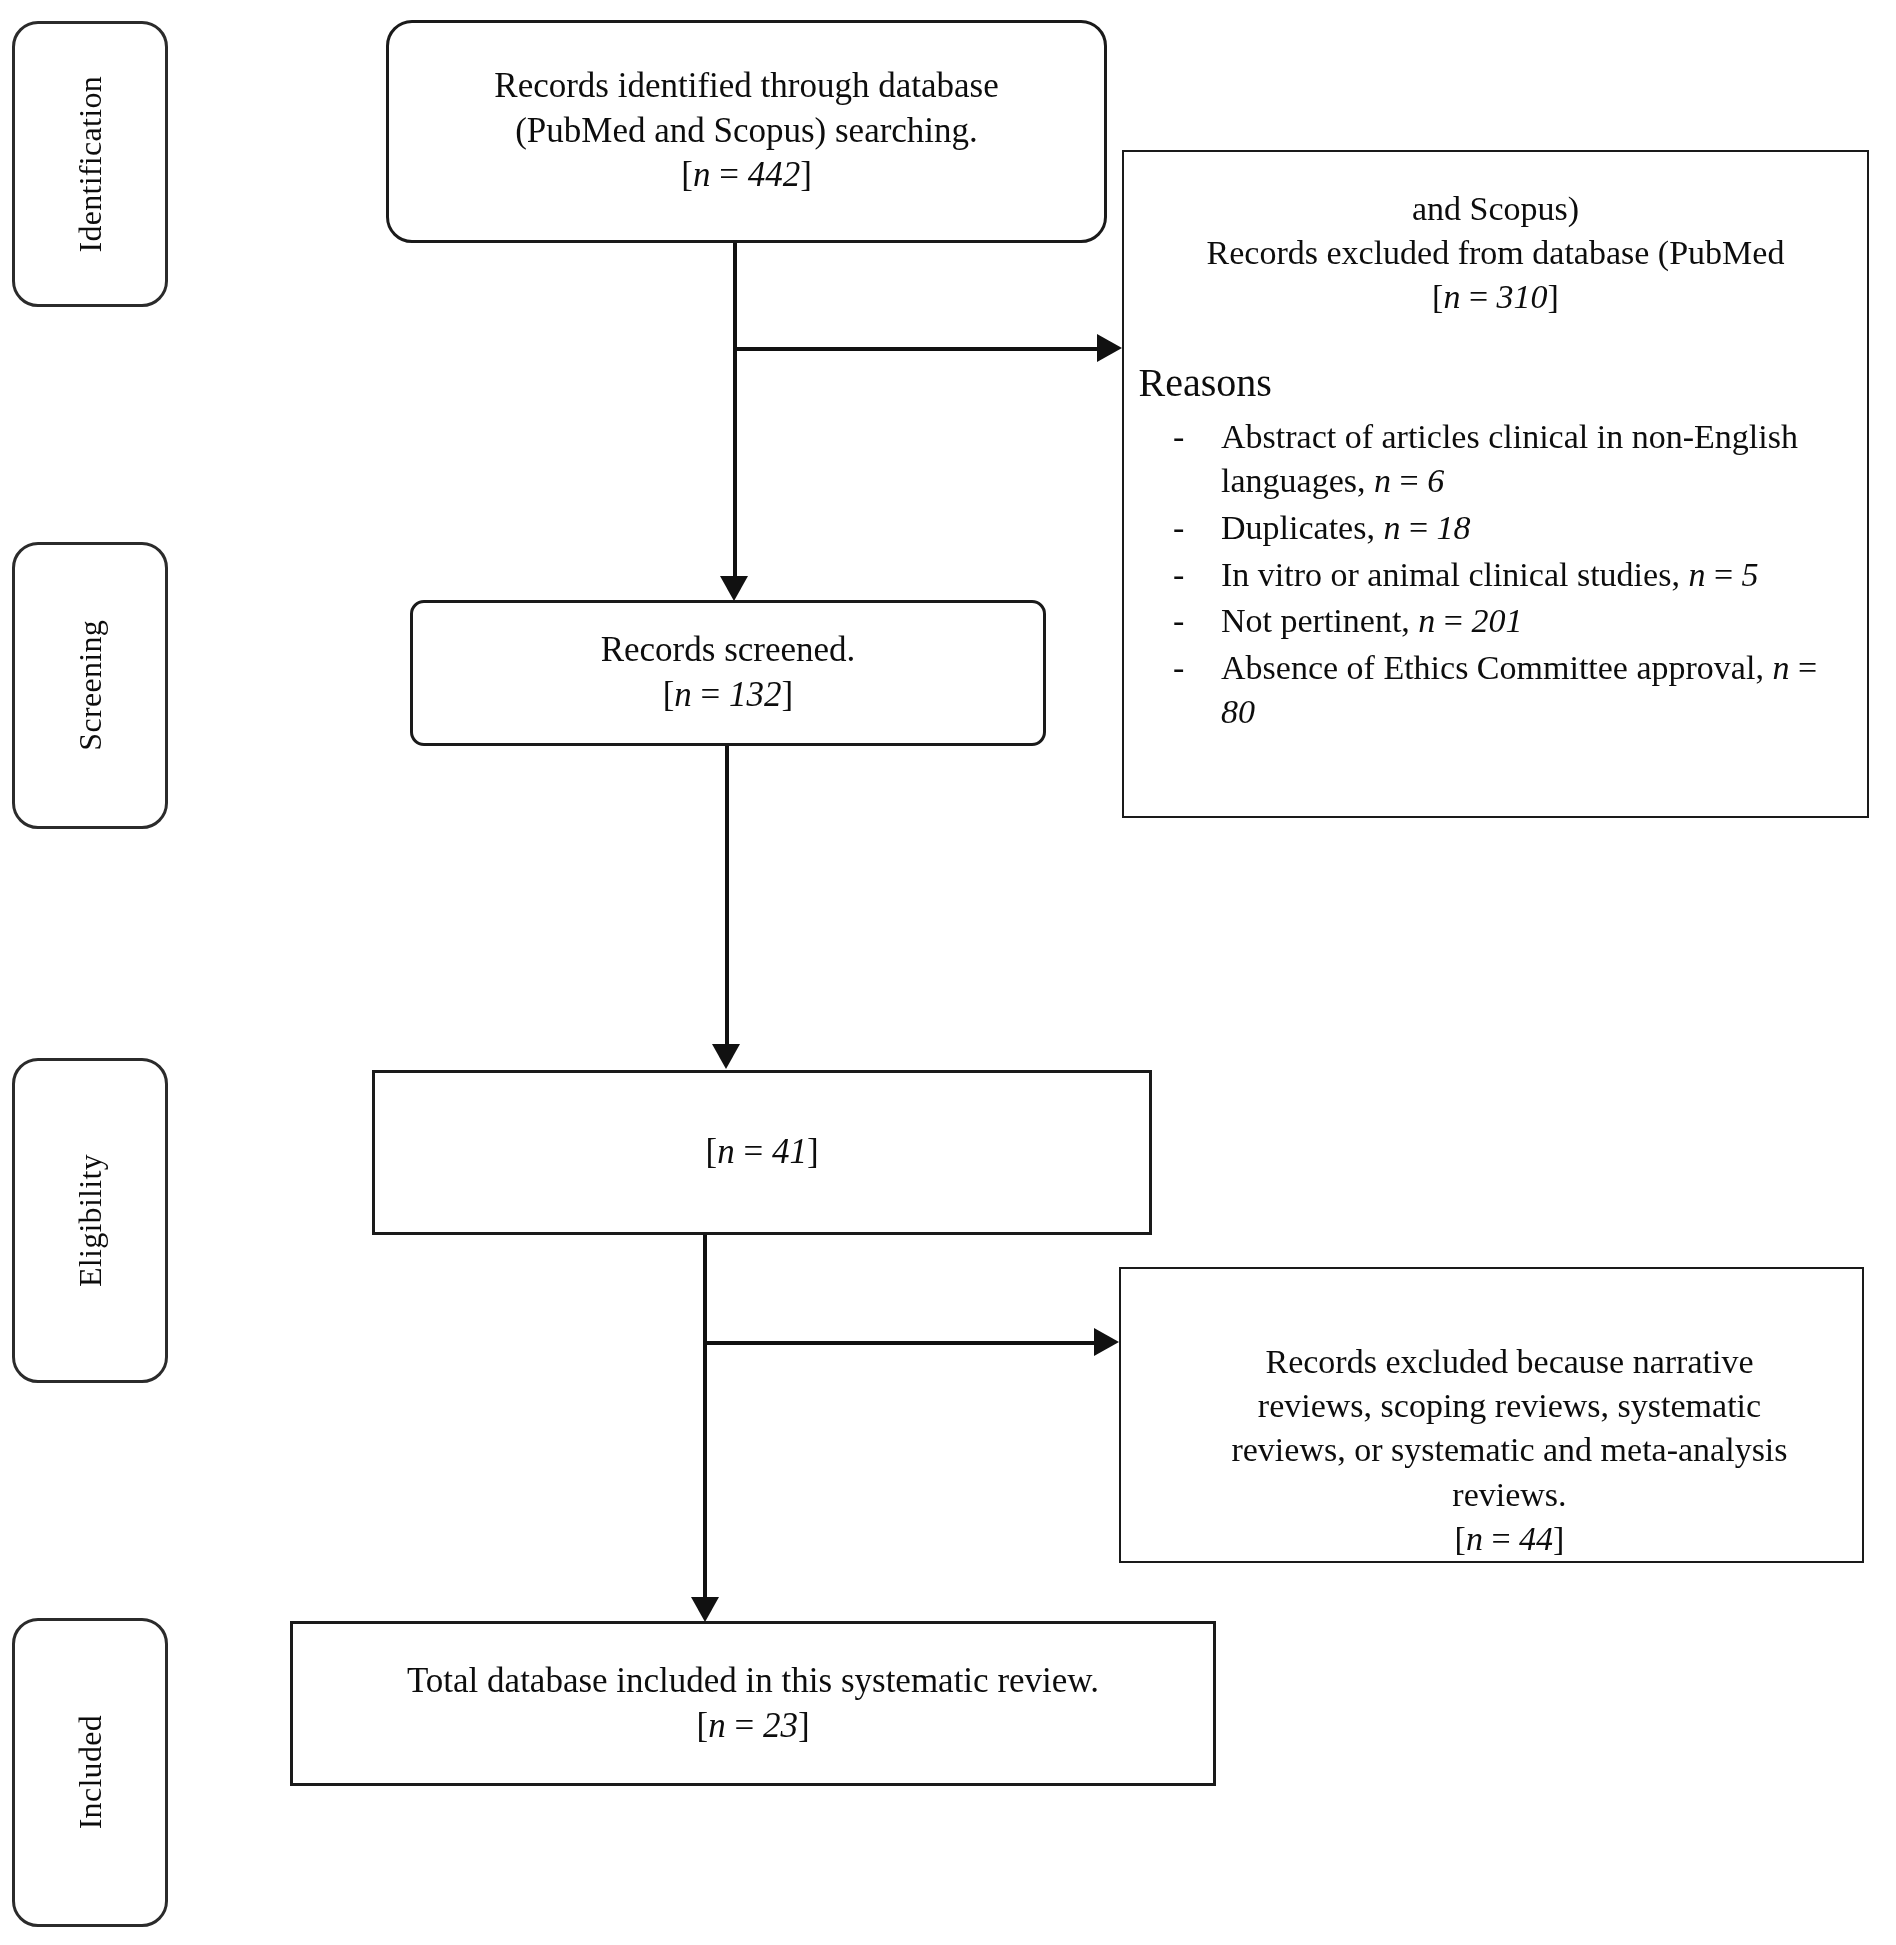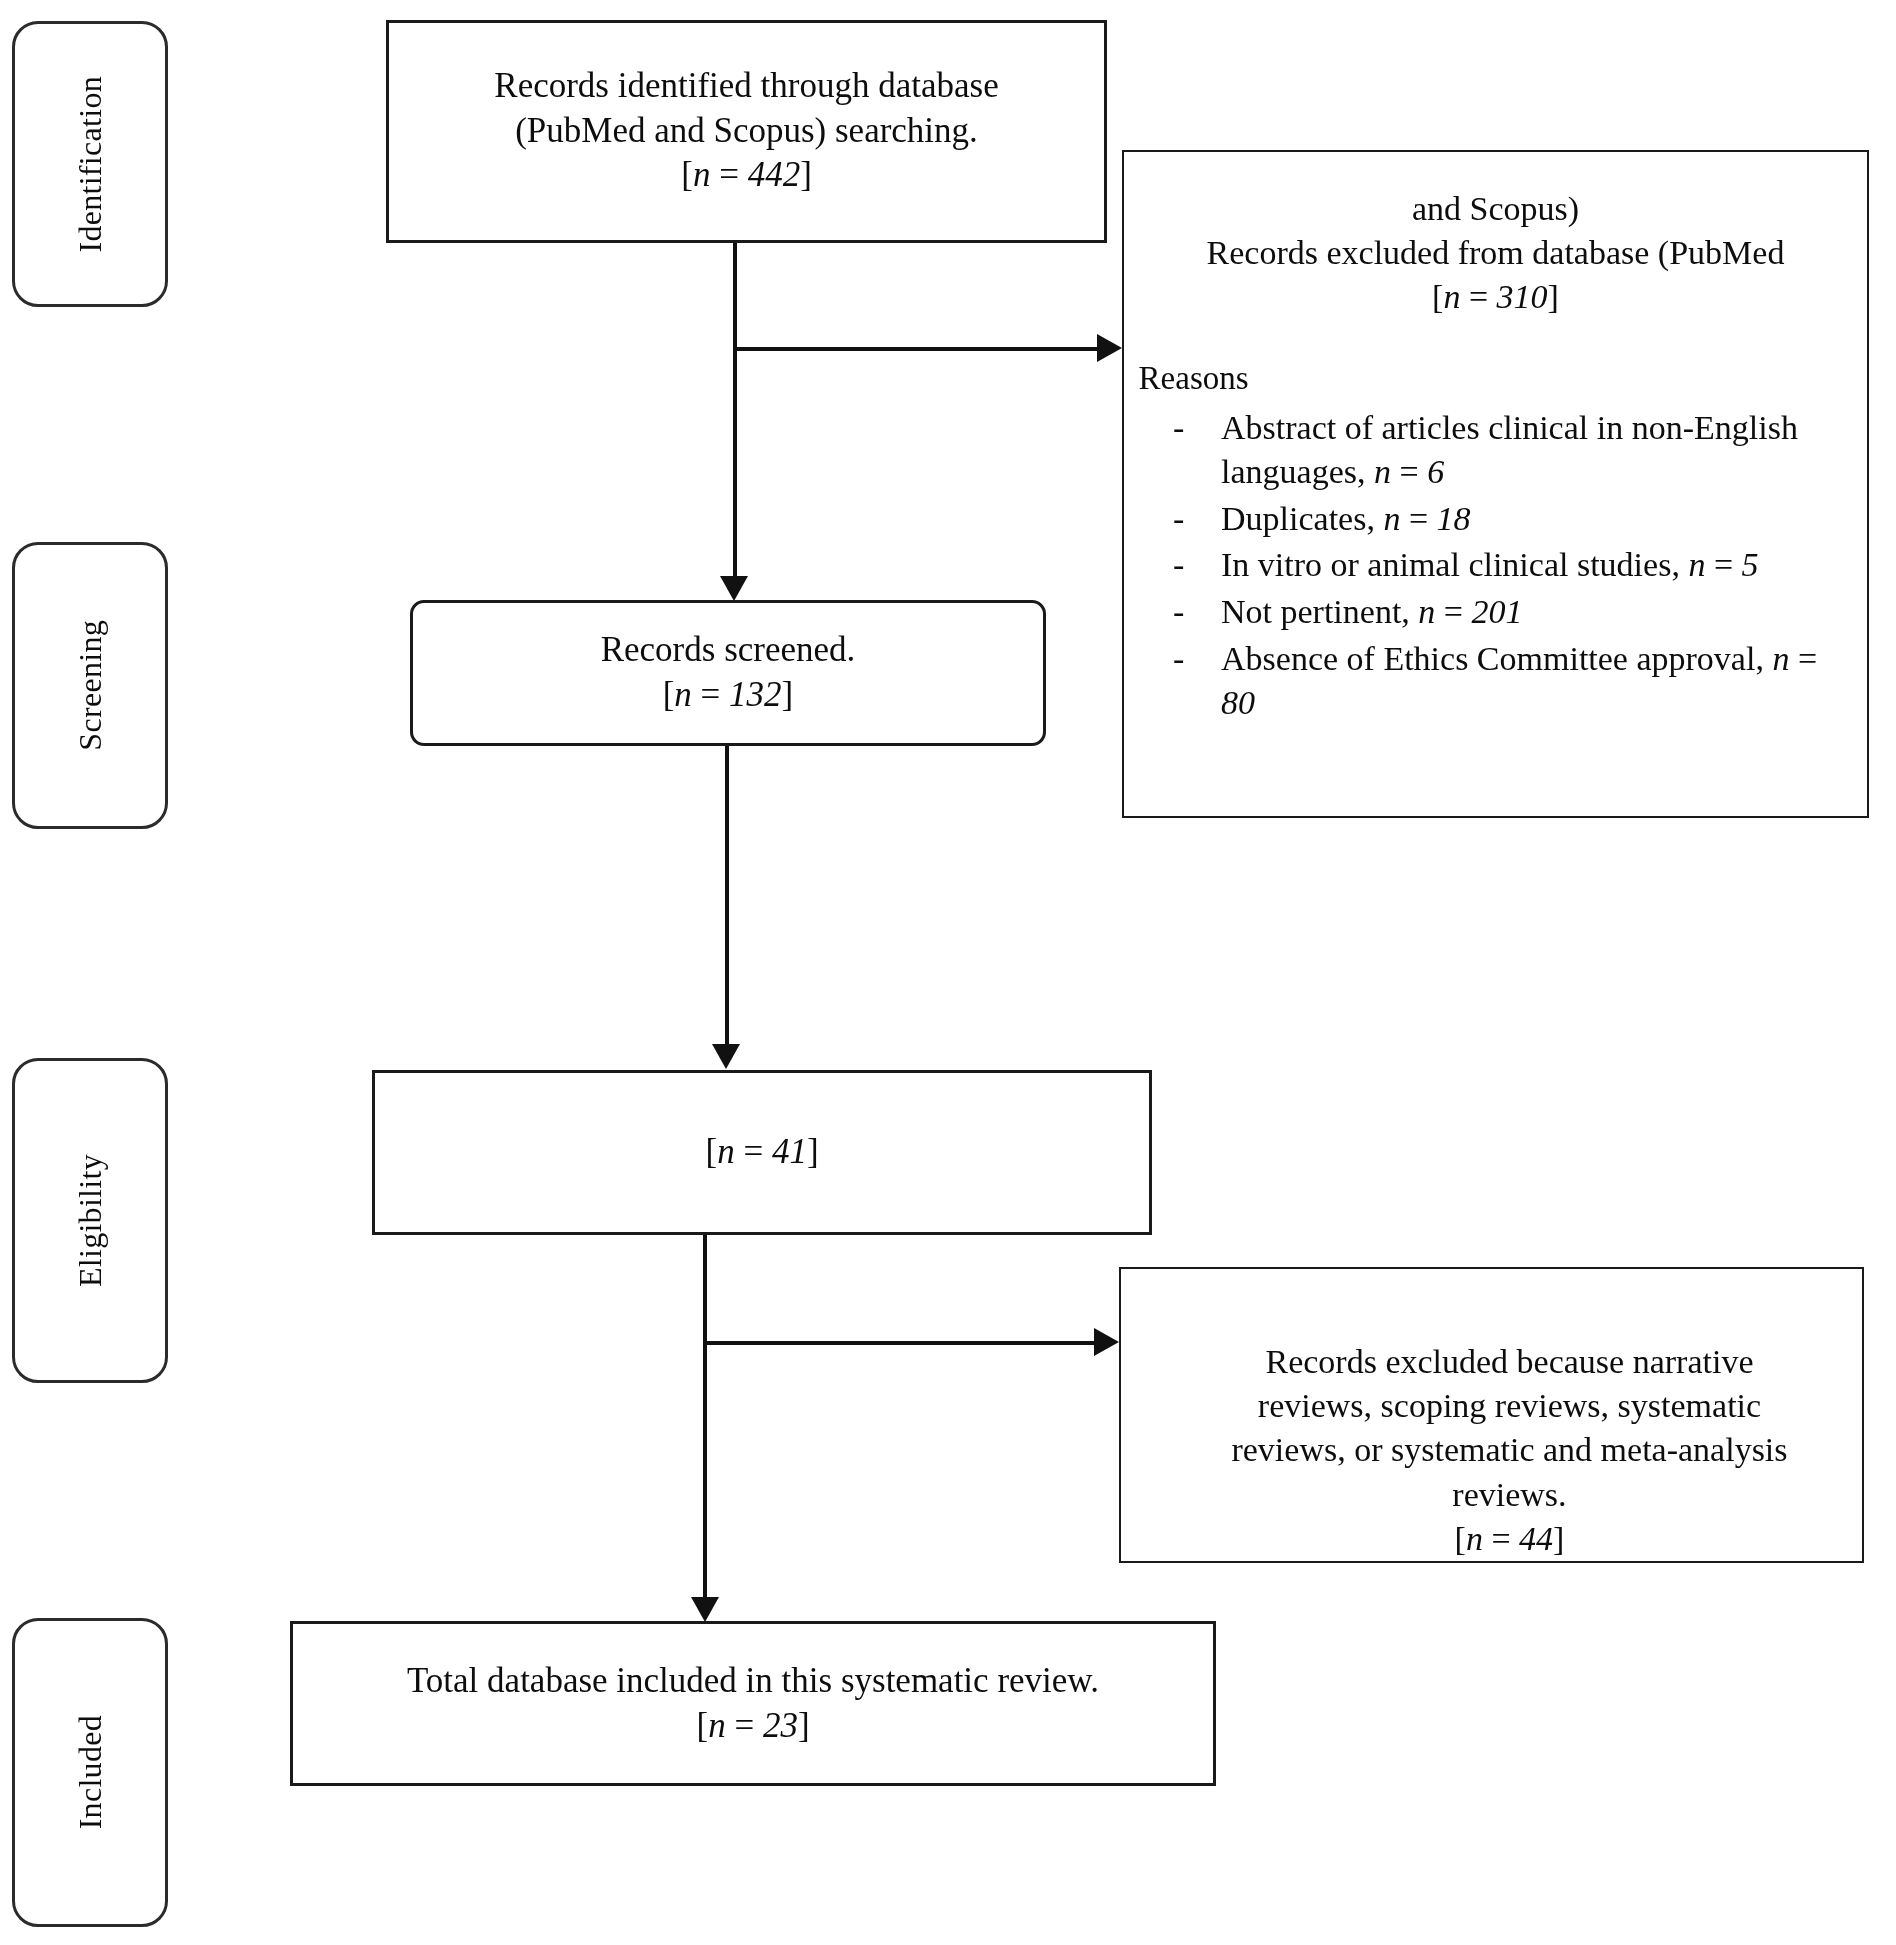--- a/index.html
+++ b/index.html
@@ -65,21 +65,21 @@
     border: 2.8px solid #1a1a1a;
     background: #ffffff;
   }
   .excl-box .head {
     font-size: 34px;
     line-height: 1.3;
     text-align: center;
     padding: 0 17px;
   }
   .excl-box .reasons-title {
-    font-size: 33px;
+    font-size: 40px;
     line-height: 1.3;
     text-align: left;
     padding-left: 14.6px;
   }
   .excl-box ul.reasons {
     list-style: none;
     margin: 0;
     padding: 0 22.4px 0 49px;
   }
   .excl-box ul.reasons li {
@@ -154,21 +154,21 @@
 
   <div class="vline" style="left:725px; top:745px; height:300px;"></div>
   <div class="arrow-down" style="left:712px; top:1044px;"></div>
 
   <div class="vline" style="left:703px; top:1235px; height:363px;"></div>
   <div class="arrow-down" style="left:691px; top:1597px;"></div>
 
   <div class="hline" style="left:703px; top:1341px; width:392px;"></div>
   <div class="arrow-right" style="left:1094px; top:1328px;"></div>
 
-  <div class="flow-box" style="left:386px; top:19.6px; width:721px; height:223px;">
+  <div class="flow-box" style="left:386px; top:19.6px; width:721px; height:223px;border-radius:26px;">
     <div class="btext">
       <div>Records identified through database</div>
       <div>(PubMed and Scopus) searching.</div>
       <div><span>[</span><span class="n">n</span><span> = </span><span class="n">442</span><span>]</span></div>
     </div>
   </div>
 
   <div class="excl-box" style="left:1122px; top:150px; width:747px; height:668px;">
     <div style="padding-top:35px;">
       <div class="head">

